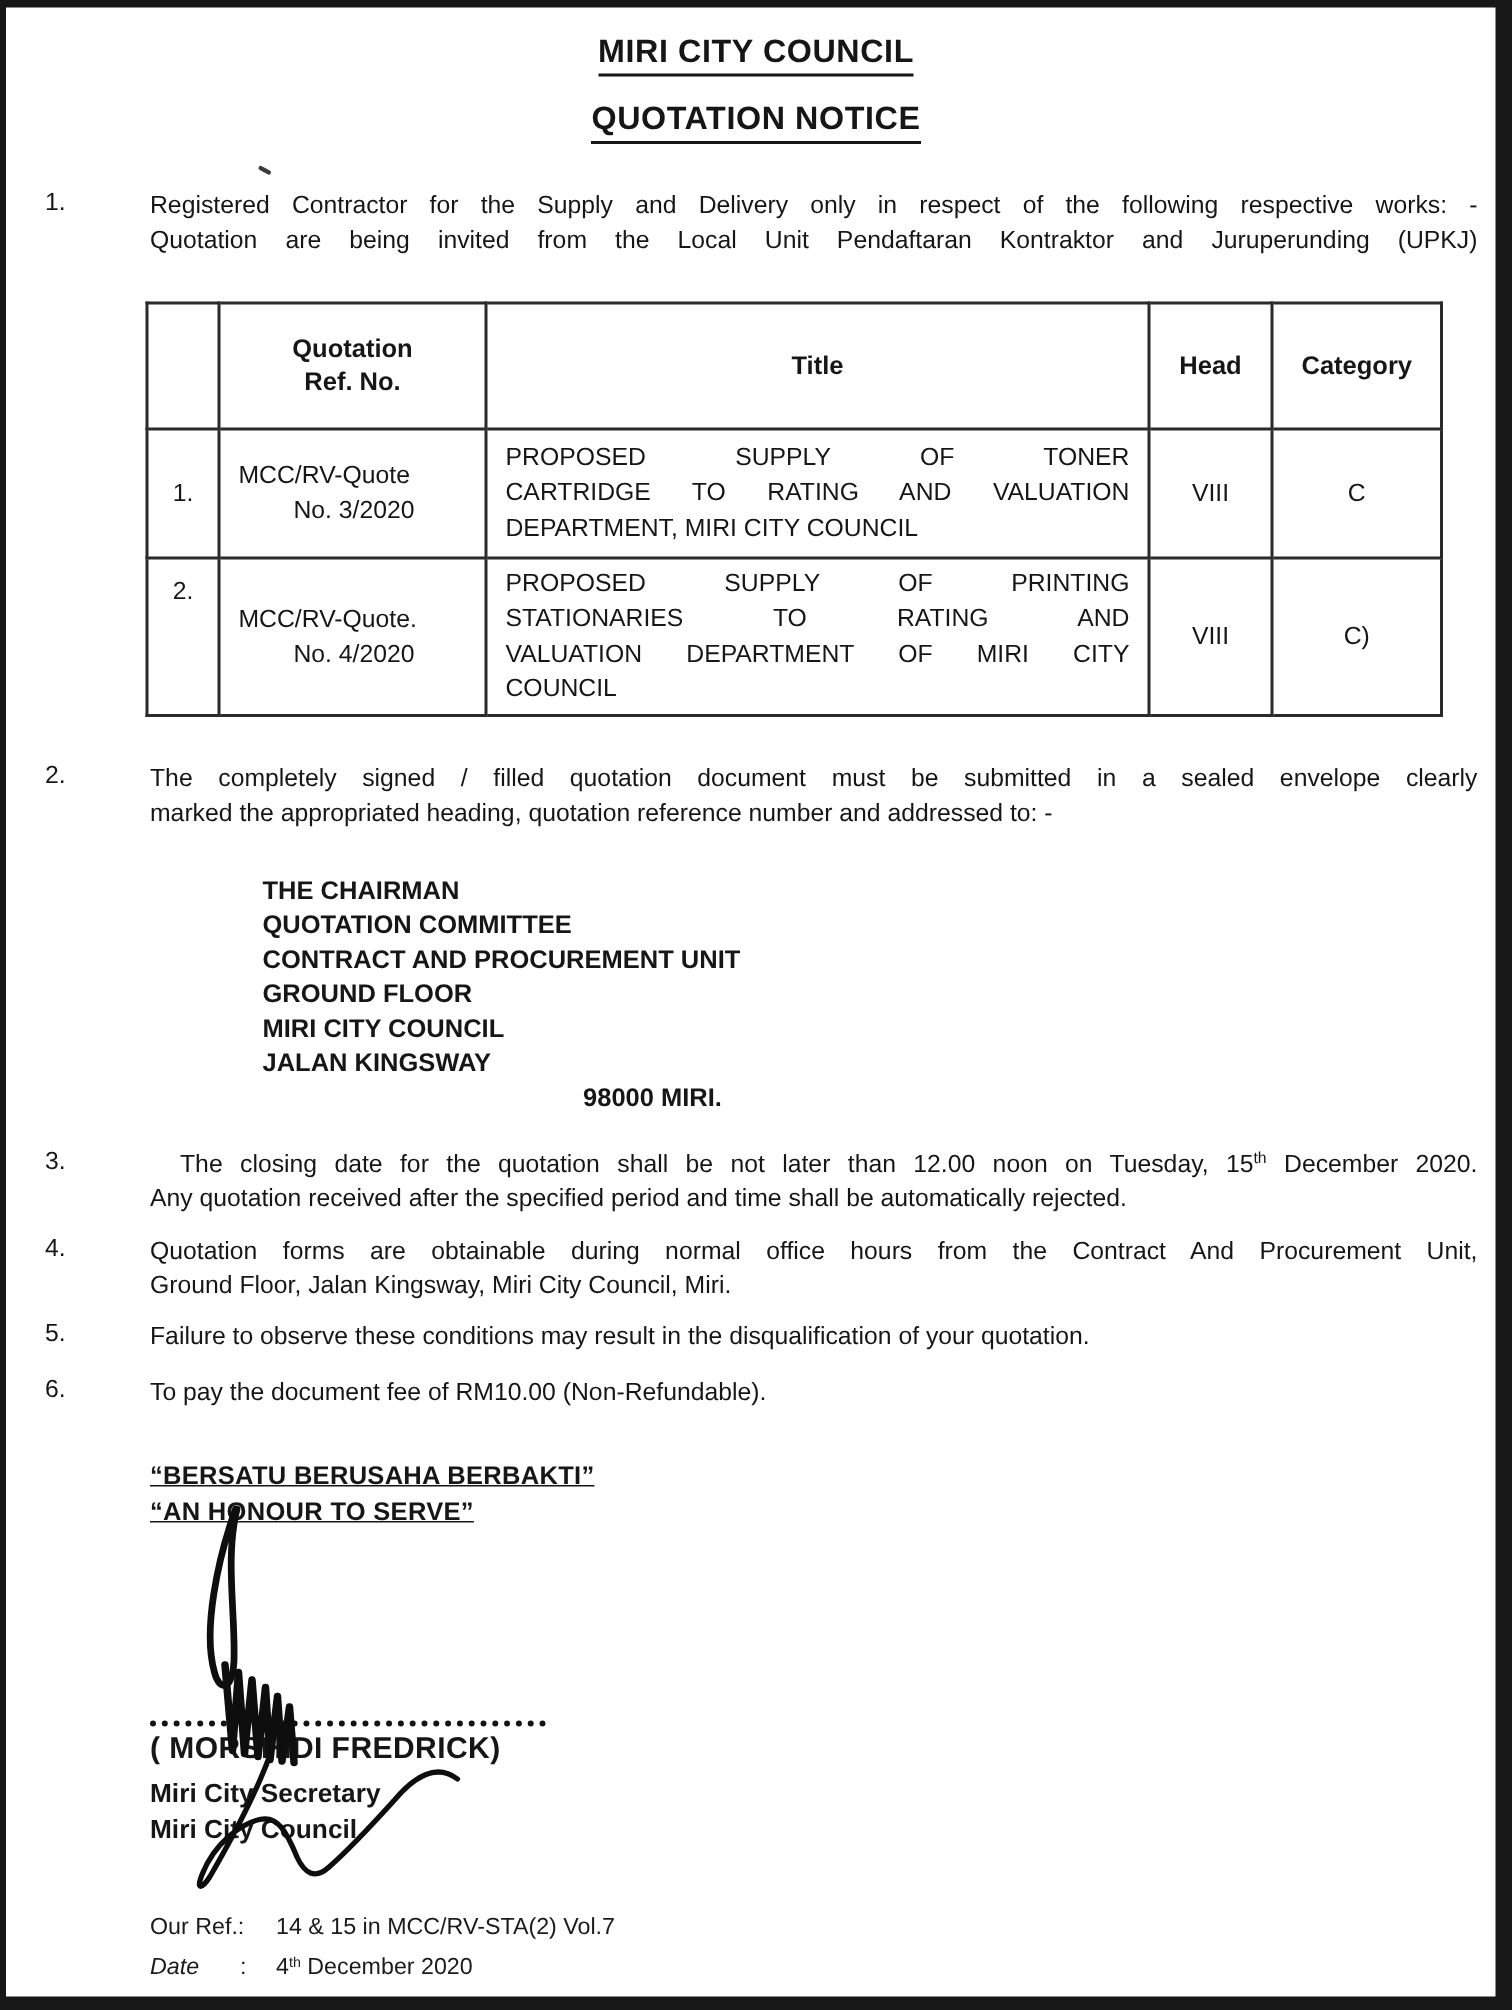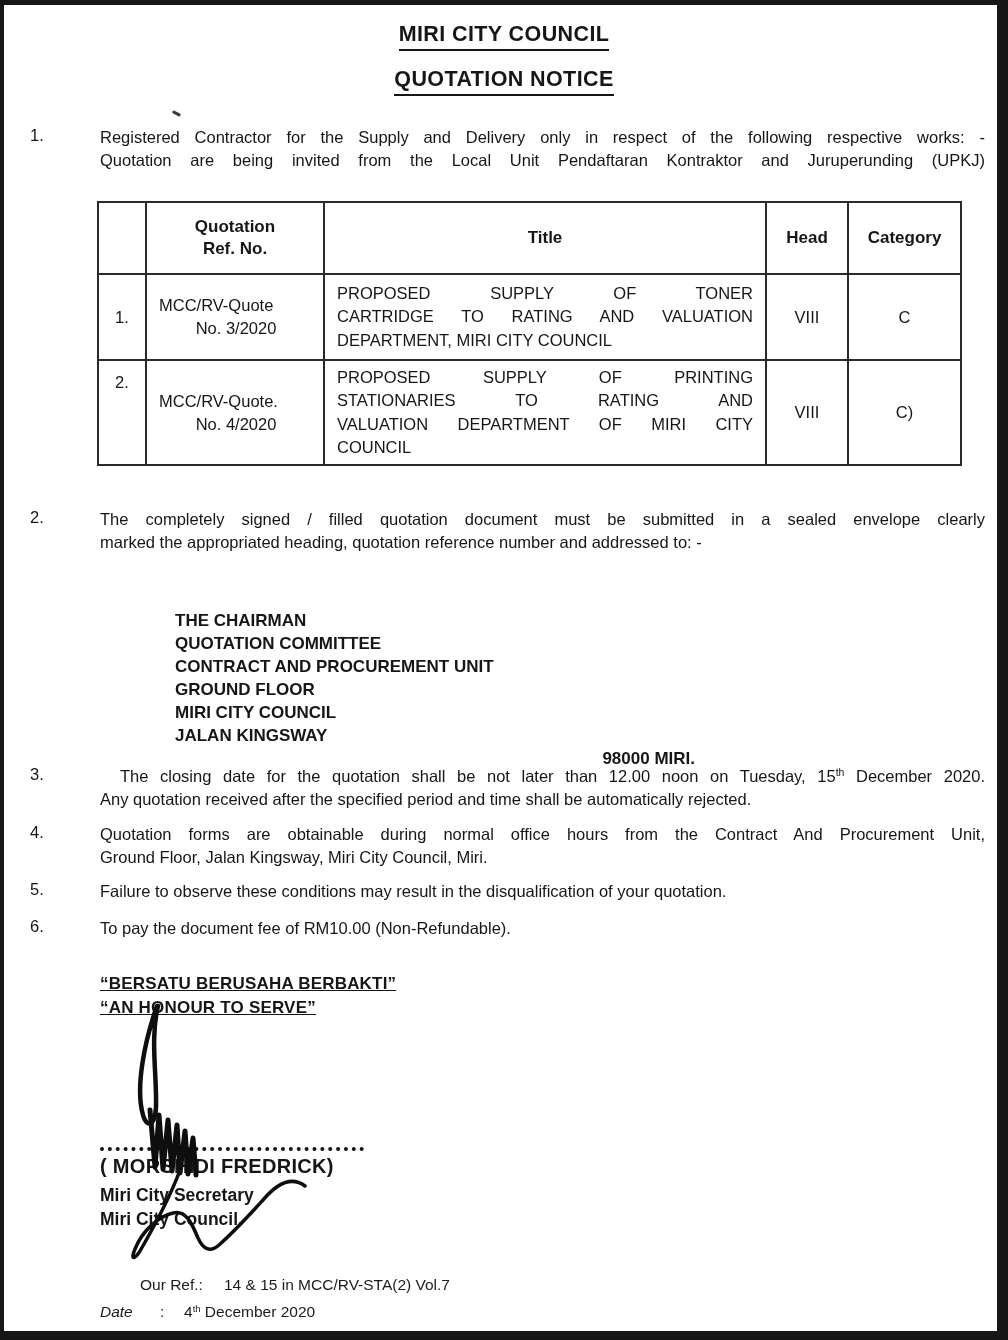--- a/index.html
+++ b/index.html
@@ -37,35 +37,35 @@
   .wtable th { font-weight:bold; font-size:17px; line-height:22px; text-align:center; }
   .c-no  { text-align:center; }
   .c-ref { padding:0 10px 0 12px !important; line-height:23px; }
   .c-title { padding:0 12px !important; line-height:23.5px; }
   .c-head, .c-cat { text-align:center; }
   .rl { text-align:left; } .rl-last { text-align:center; }
   .hl { text-align:center; } .hl-last { text-align:center; }
   .vtop { vertical-align:top !important; padding-top:12px !important; }
   
   .address { position:absolute; left:175px; top:582px; width:520px;
-             font-weight:bold; font-size:17px; line-height:23px;margin-top:27px; }
-  .al { text-align:left; } .al-last { text-align:right; }
+             font-weight:bold; font-size:17px; line-height:23px; }
+  .al { text-align:left; } .al-last { text-align:center; }
   .mottos { position:absolute; left:100px; top:972px; width:560px;
             font-weight:bold; font-size:17px; line-height:24px; letter-spacing:0.2px; }
   .ml { text-align:left;text-decoration:underline; } .ml-last { text-align:left; }
   
   .sig-svg { position:absolute; left:95px; top:995px; z-index:10; }
   .dotline { position:absolute; left:100px; top:1140px; width:264px; height:7px;
              border-bottom:4px dotted #141414; }
   .sig-name { position:absolute; left:100px; top:1155px; font-size:20px; font-weight:bold; letter-spacing:0.3px; }
   .sig-role { position:absolute; left:100px; top:1185px; font-size:17.5px; font-weight:bold; }
   .sig-org  { position:absolute; left:100px; top:1209px; font-size:17.5px; font-weight:bold; }
   
   .fline-row { position:absolute; left:100px; font-size:15.5px; color:#1b1b1b; }
-  .flabel { display:inline-block; width:84px;margin-left:40px; }
+  .flabel { display:inline-block; width:84px; }
   .flabel2 { display:inline-block; width:60px;font-style:italic; }
   .fcolon { display:inline-block; width:24px; }
   sup.sp2 { font-size:9.5px; line-height:0; vertical-align:5px; }
   
   .artifact { position:absolute; left:172px; top:112px; width:9px; height:3px;
               background:#3a3a3a; border-radius:2px; transform:rotate(28deg); }
 </style>
 </head>
 <body>
 
@@ -88,21 +88,21 @@
 
   <table class="wtable">
     <colgroup>
       <col style="width:48px">
         <col style="width:178px">
         <col style="width:442px">
         <col style="width:82px">
         <col style="width:113px">
     </colgroup>
     <tbody>
-        <tr style="height:72px">
+        <tr style="height:84px">
       <th></th>
       <th>
             <div class="hl">Quotation</div>
             <div class="hl hl-last">Ref. No.</div>
           </th>
       <th>Title</th>
       <th>Head</th>
       <th>Category</th>
     </tr>
     <tr style="height:86px">

